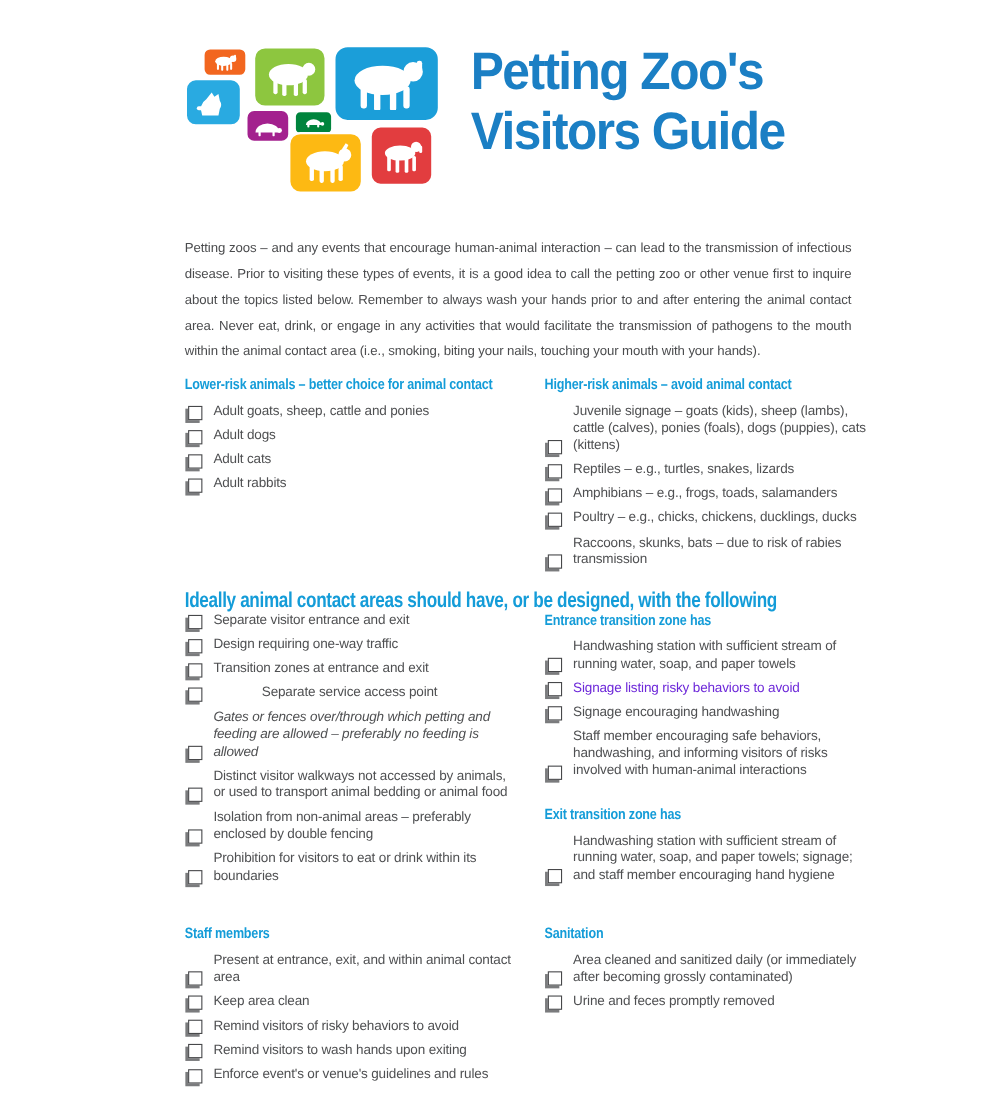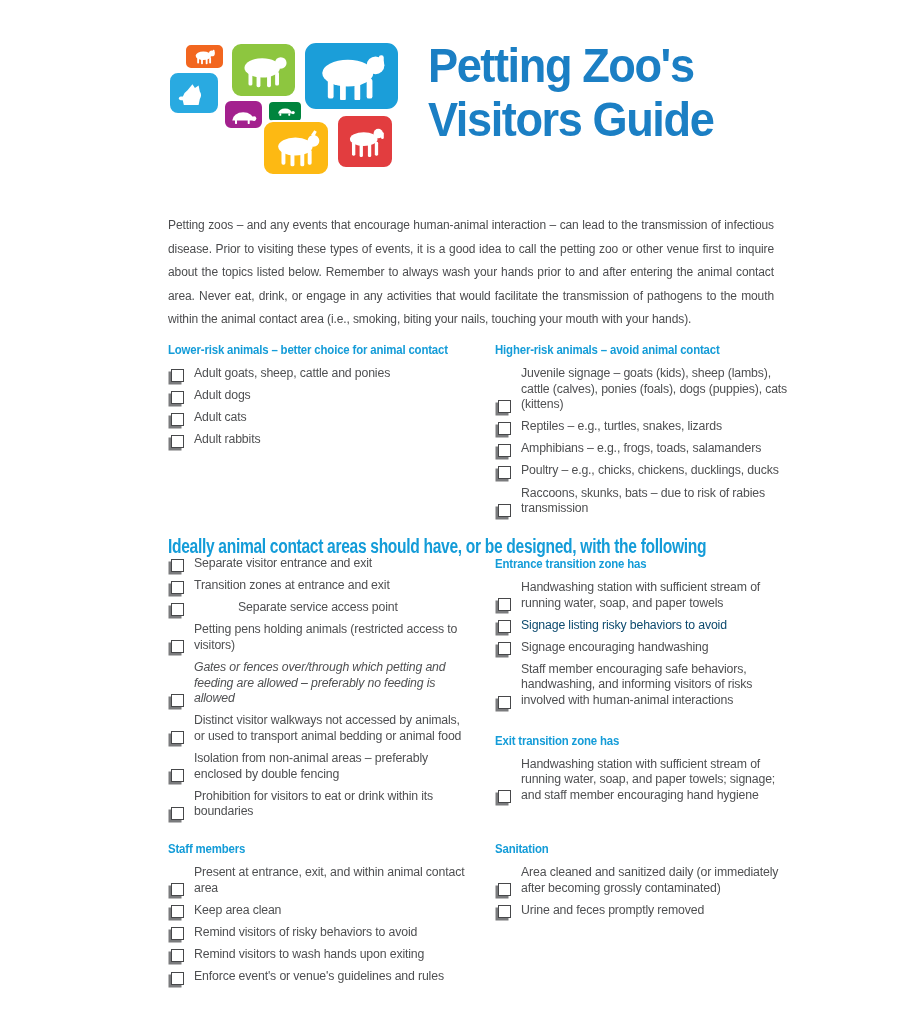--- a/index.html
+++ b/index.html
@@ -206,29 +206,29 @@
 
   <div class="two-col sec-contact">
     <div class="col-left">
       <div>
           <div class="check-item">
             <span class="checkbox"></span>
             <span class="check-label" style="color: rgb(79, 80, 82);">Separate visitor entrance and exit</span>
           </div>
           <div class="check-item">
             <span class="checkbox"></span>
+            <span class="check-label" style="color: rgb(79, 80, 82);">Design requiring one-way traffic</span>
+          </div>
+          <div class="check-item">
+            <span class="checkbox"></span>
             <span class="check-label" style="color: rgb(79, 80, 82);">Transition zones at entrance and exit</span>
           </div>
           <div class="check-item">
             <span class="checkbox"></span>
             <span class="check-label" style="color: rgb(79, 80, 82); margin-left: 44px;">Separate service access point</span>
-          </div>
-          <div class="check-item">
-            <span class="checkbox"></span>
-            <span class="check-label" style="color: rgb(79, 80, 82);">Petting pens holding animals (restricted access to visitors)</span>
           </div>
           <div class="check-item">
             <span class="checkbox"></span>
             <span class="check-label" style="color: rgb(79, 80, 82); font-style: italic;">Gates or fences over/through which petting and feeding are allowed – preferably no feeding is allowed</span>
           </div>
           <div class="check-item">
             <span class="checkbox"></span>
             <span class="check-label" style="color: rgb(79, 80, 82);">Distinct visitor walkways not accessed by animals, or used to transport animal bedding or animal food</span>
           </div>
           <div class="check-item">
@@ -244,21 +244,21 @@
     <div>
       <div class="sub-block">
         <h3 class="sec-heading" style="color: rgb(20, 156, 216);">Entrance transition zone has</h3>
         <div>
             <div class="check-item">
               <span class="checkbox"></span>
               <span class="check-label" style="color: rgb(79, 80, 82);">Handwashing station with sufficient stream of running water, soap, and paper towels</span>
             </div>
             <div class="check-item">
               <span class="checkbox"></span>
-              <span class="check-label" style="color: #0c4a6e;">Signage listing risky behaviors to avoid</span>
+              <span class="check-label" style="color: #6d28d9;">Signage listing risky behaviors to avoid</span>
             </div>
             <div class="check-item">
               <span class="checkbox"></span>
               <span class="check-label" style="color: rgb(79, 80, 82);">Signage encouraging handwashing</span>
             </div>
             <div class="check-item">
               <span class="checkbox"></span>
               <span class="check-label" style="color: rgb(79, 80, 82);">Staff member encouraging safe behaviors, handwashing, and informing visitors of risks involved with human-animal interactions</span>
             </div>
           </div>

